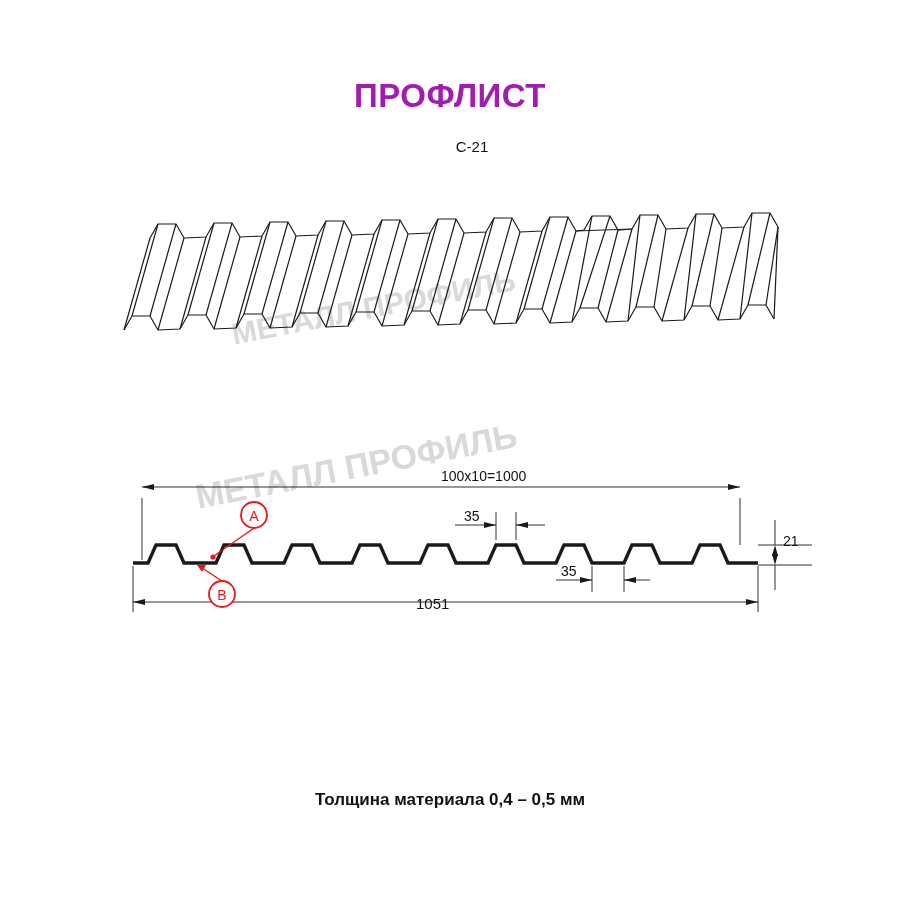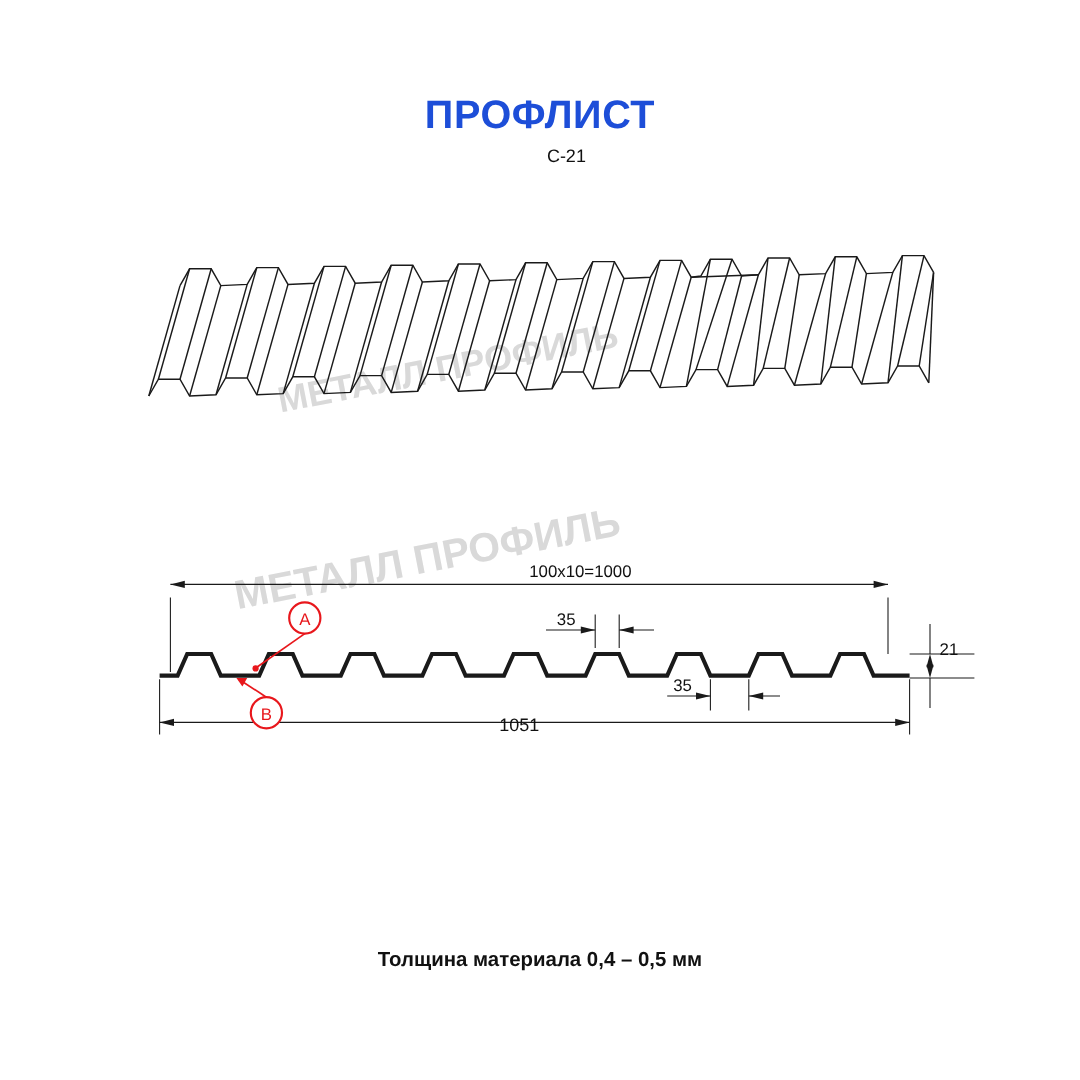--- a/index.html
+++ b/index.html
@@ -25,24 +25,24 @@
     top: 78px;
     left: 0;
     width: 900px;
     text-align: center;
   }
   .title {
     font-size: 33px;
     font-weight: bold;
     letter-spacing: 0.5px;
     line-height: 1.1;
-    color: #1d4ed8;
+    color: #a21caf;
   }
   .subtitle {
-    margin-top: 8px;
+    margin-top: 24px;
     font-size: 15px;
     color: #111;
     padding-left: 44px;
   }
   .footer-note {
     position: absolute;
     top: 790px;
     left: 0;
     width: 900px;
     text-align: center;

